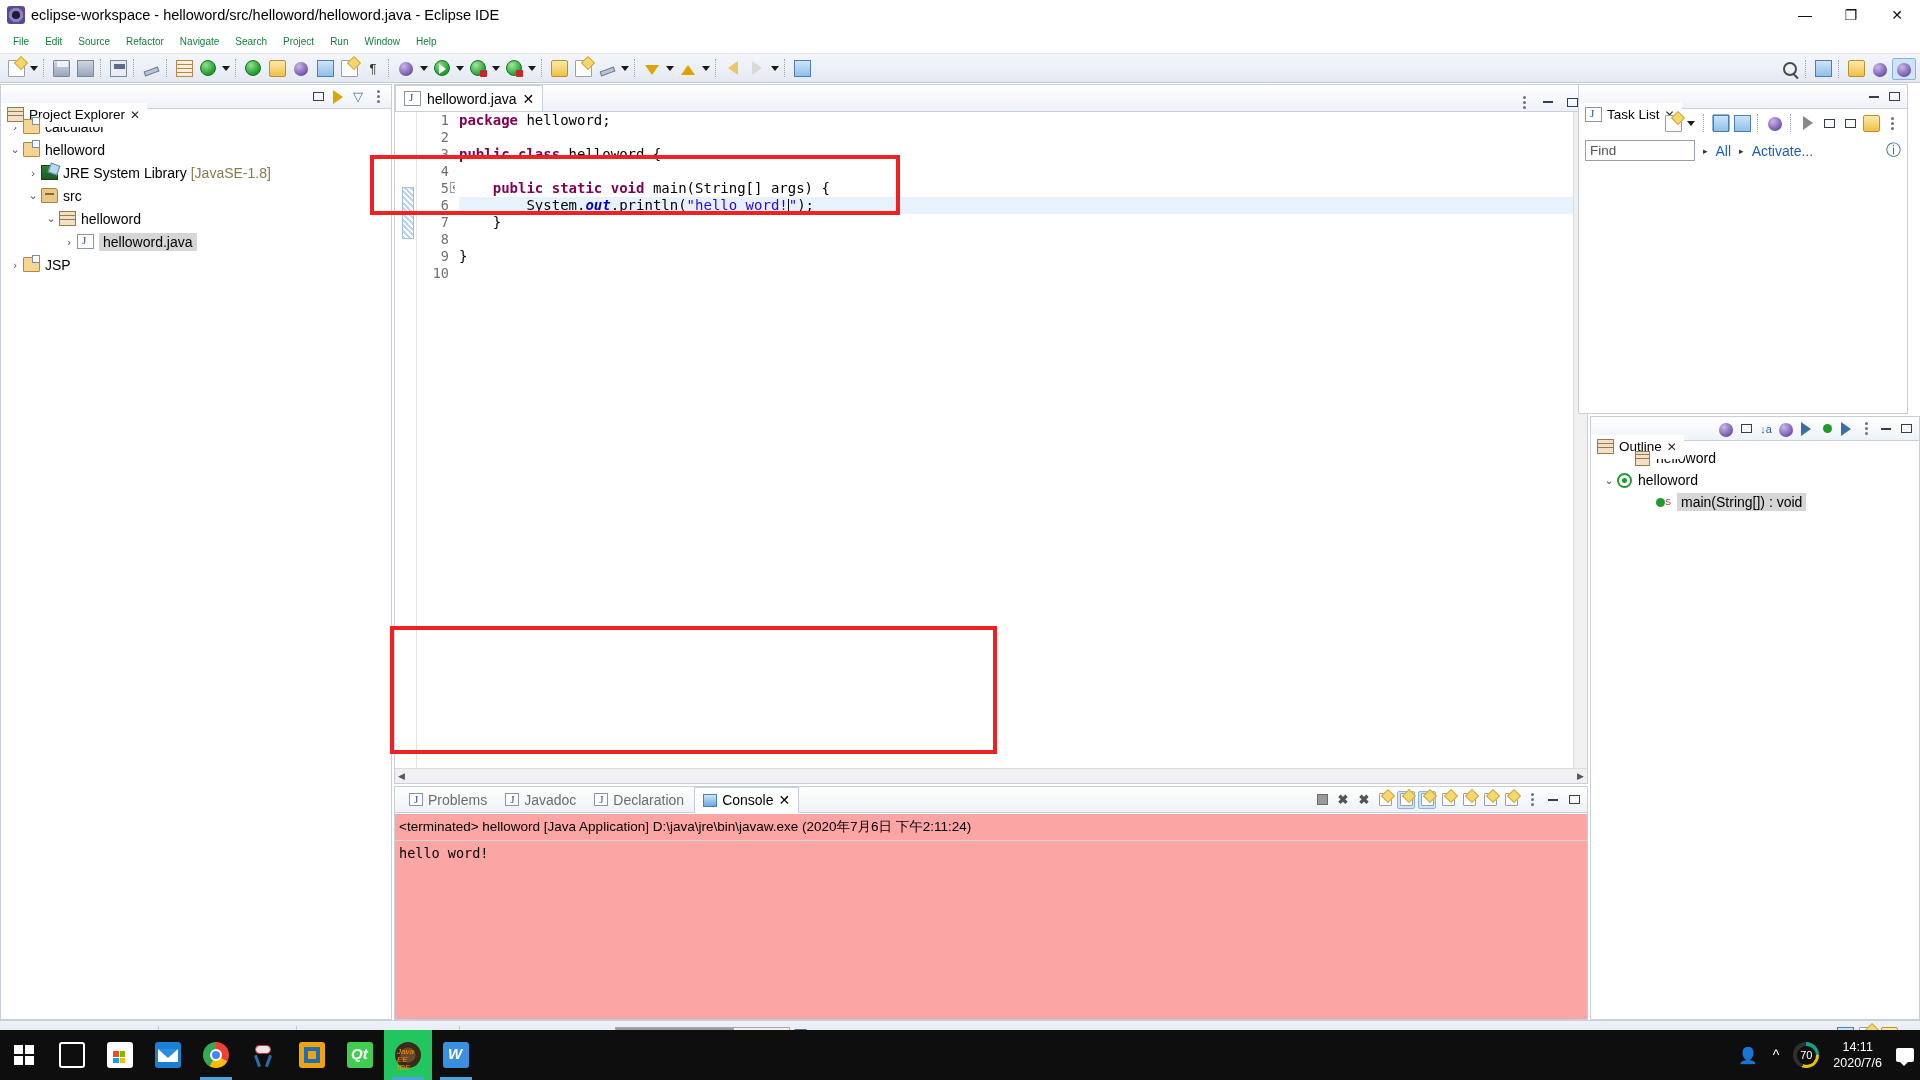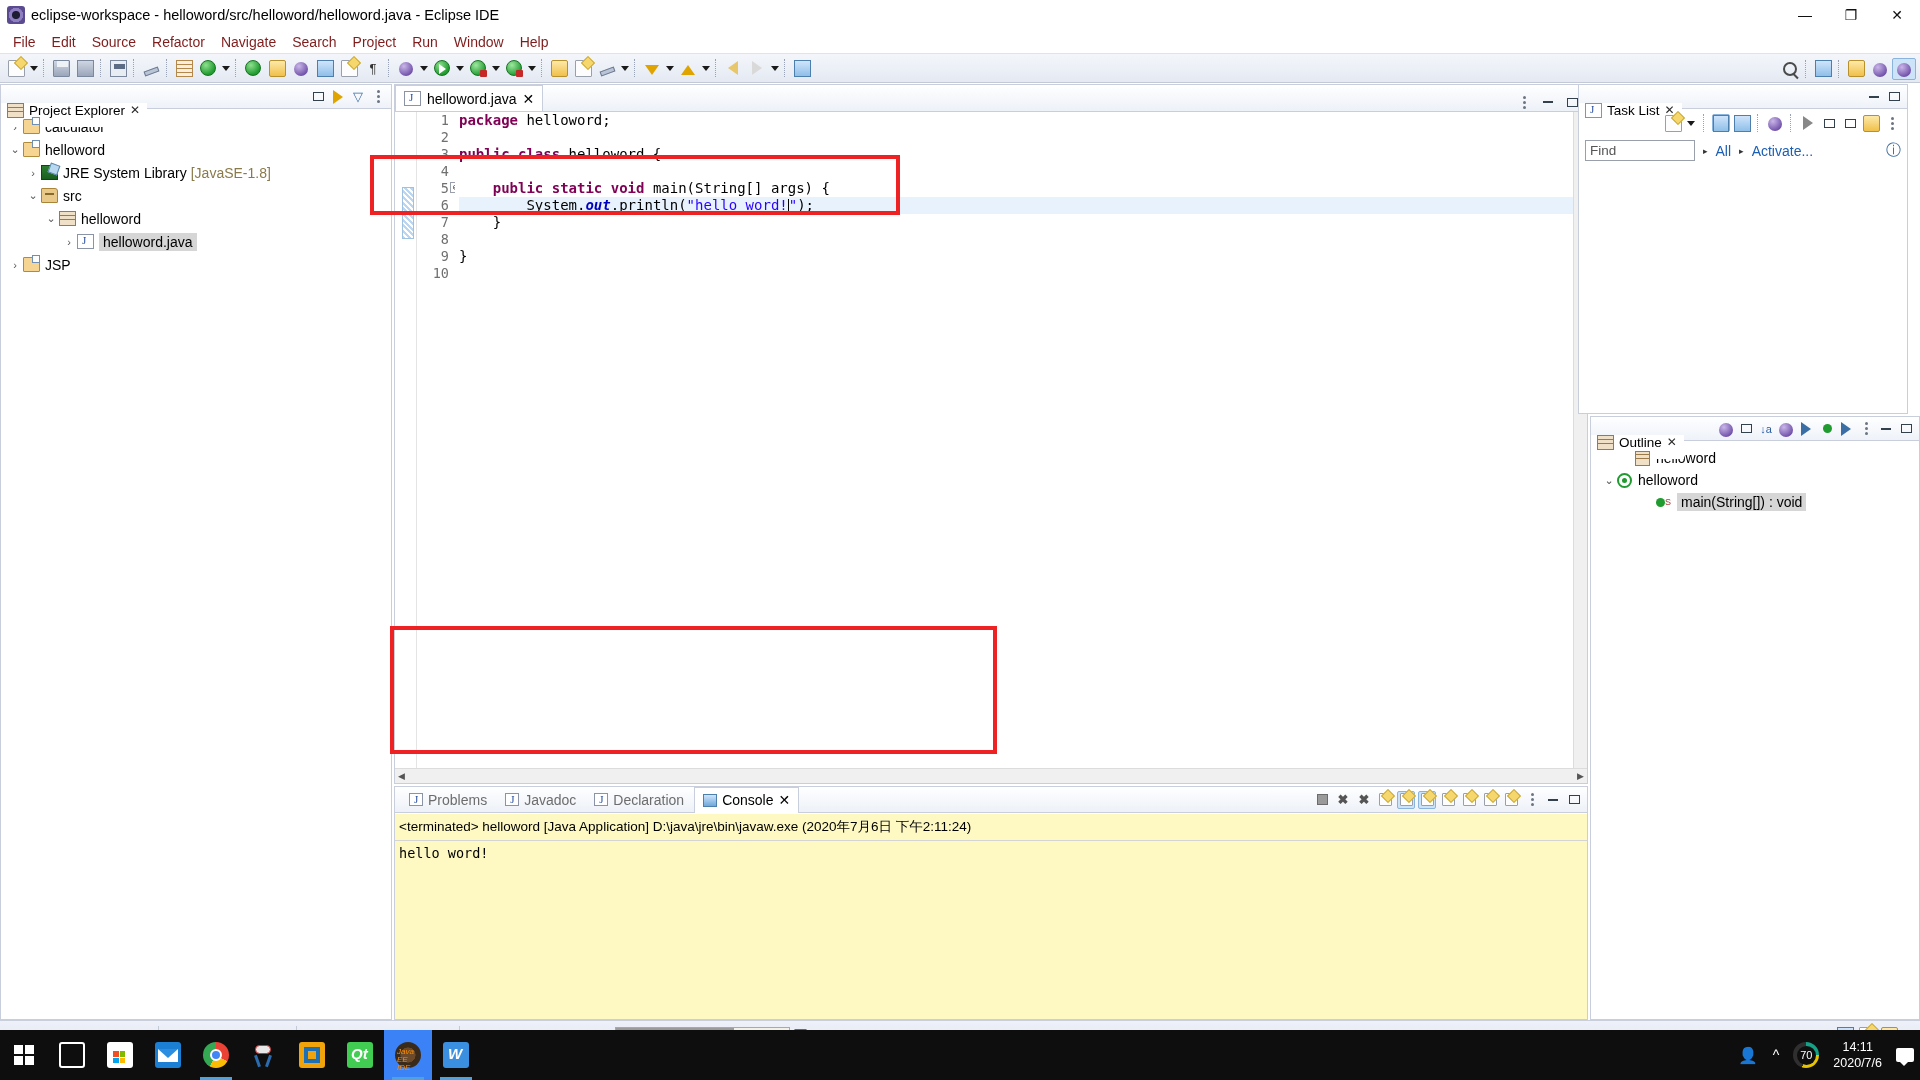--- a/index.html
+++ b/index.html
@@ -33,21 +33,21 @@
   #win-controls div {
     width: 46px; height: 30px; display: flex; align-items: center; justify-content: center;
     font-size: 14px; color: #111;
   }
 
   
   #menubar {
     height: 24px; background: #ffffff; display: flex; align-items: center;
     padding-left: 5px; border-bottom: 1px solid #e3e3e3;
   }
-  #menubar .mi { padding: 2px 8px; font-size: 14px; color: #7f1d1d; cursor: default; }
+  #menubar .mi { padding: 2px 8px; font-size: 10px; color: #15803d; cursor: default; }
 
   
   #toolbar {
     height: 29px; background: linear-gradient(#f4f6fb, #e4e9f2);
     border-bottom: 1px solid #c3c9d6;
     display: flex; align-items: center; padding-left: 4px; position: relative;
   }
   .tb-item { width: 24px; height: 24px; display:flex; align-items:center; justify-content:center; position: relative;}
   .tb-sep { width: 3px; height: 18px; margin: 0 3px; border-left: 1px dotted #9aa3b5; }
   .tb-arrow { width: 12px; height: 22px; display:flex; align-items:center; justify-content:center; }
@@ -100,21 +100,21 @@
   .view {
     position: absolute; background: #ffffff;
     border: 1px solid #c8cedb;
   }
   .view-tabbar {
     height: 24px; background: linear-gradient(#ffffff,#eef2f9);
     display: flex; align-items: center; position: relative;
     border-bottom: 1px solid #c8cedb;
   }
   .view-tab {
-    display: flex; gap: 5px; height: 24px; padding: 0 7px 0 6px;
+    display: flex; align-items: center; gap: 5px; height: 24px; padding: 0 7px 0 6px;
     background: #ffffff; font-size: 13.5px; color:#000; white-space: nowrap; margin-top: 36px;
   }
   .view-tab .close-x { font-size: 12px; color:#2a2a2a; font-family:"Liberation Sans",sans-serif; }
   .view-tools { margin-left: auto; display:flex; align-items:center; gap:2px; padding-right:4px; }
   .vt { width:18px;height:18px;display:flex;align-items:center;justify-content:center; }
   .vt.sel { background:#cde3f7; border:1px solid #8ab4dc; border-radius:2px; }
   .mini-min { width:10px;height:2px;background:#33414f; }
   .mini-max { width:11px;height:9px;border:1.5px solid #33414f; }
   .mini-dots { width:3px;height:13px; display:flex;flex-direction:column;justify-content:space-between;}
   .mini-dots i { display:block;width:3px;height:3px;border-radius:50%;background:#6b7582; }
@@ -178,21 +178,21 @@
   .redbox { position:absolute; border:4px solid #ee2222; pointer-events:none; z-index:40; }
 
   
   #console-panel { left:394px; top:702px; right:332px; bottom:0; }
   .console-tabs { height:26px; background:linear-gradient(#ffffff,#edf1f8); display:flex; align-items:center; gap:2px;
       padding-left:6px; position:relative; border-bottom:1px solid #c8cedb;}
   .ctab { display:flex; align-items:center; gap:5px; padding:0 8px; height:26px; font-size:14px; color:#6d6d6d;}
   .ctab.active { background:#ffffff; color:#000; border-top:1px solid #c8cedb;
       border-left:1px solid #c8cedb; border-right:1px solid #c8cedb; }
   .ctools { margin-left:auto; display:flex; align-items:center; gap:3px; padding-right:4px; }
-  #console-body { position:absolute; left:0; right:0; top:27px; bottom:0; background:#fef9c3; }
+  #console-body { position:absolute; left:0; right:0; top:27px; bottom:0; background:#fca5a5; }
   #console-header { font-size:13.5px; color:#000; padding:4px 0 4px 4px; border-bottom:1px solid #d4d4d4;}
   #console-out { font-family:"DejaVu Sans Mono", monospace; font-size:13.5px; padding:4px; color:#000; }
 
   
   #task-list { right:12px; top:0; width:330px; height:330px; }
   #task-find-row { display:flex; align-items:center; gap:8px; padding:6px 6px 0 6px; }
   #task-find { flex:none; width:110px; height:21px; border:1px solid #9aa0ab; background:#fff;
       font-size:13.5px; color:#555; padding:0 4px; line-height:19px;}
   .tl-link { color:#1a5fb4; font-size:14px; }
   .tl-tri { color:#333; font-size:9px; }
@@ -227,21 +227,21 @@
       display:flex; align-items:center; }
   #start-btn { width:48px; height:50px; display:flex; align-items:center; justify-content:center; }
   .win-logo { width:20px; height:20px; display:grid; grid-template-columns:1fr 1fr; grid-template-rows:1fr 1fr; gap:2px; }
   .win-logo i { background:#ffffff; display:block; }
   #search-box { width:340px; height:36px; background:#e4e4e4; display:flex; align-items:center; gap:10px;
      padding:0 10px; color:#3b3b3b; font-size:14.5px; }
   .cortana { width:18px;height:18px;border:2.5px solid #1d1d1d;border-radius:50%; flex:none;}
   .mic { width:8px;height:12px;border:1.5px solid #3b3b3b; border-radius:4px; position:relative; margin-left:auto;}
   .mic::after{content:"";position:absolute;left:-3px;bottom:-5px;width:12px;height:5px;border:1.5px solid #3b3b3b;border-top:none;border-radius:0 0 6px 6px;}
   .tb-app { width:48px; height:50px; display:flex; align-items:center; justify-content:center; position:relative; }
-  .tb-app.active { background:#3b82f6; }
+  .tb-app.active { background:#22c55e; }
   .tb-app .under { position:absolute; bottom:0; left:8px; right:8px; height:3px; background:#4da3e0; }
   #tray { margin-left:auto; display:flex; align-items:center; gap:14px; padding-right:6px; color:#fff; }
   #clock { font-size:12.5px; line-height:16px; text-align:center; color:#fff; }
   .battery-ring { width:26px;height:26px;border-radius:50%;
      background: conic-gradient(#16a085 0 25%, #e8c300 25% 55%, #2f2f2f 55% 100%);
      display:flex;align-items:center;justify-content:center; }
   .battery-ring i { width:19px;height:19px;border-radius:50%;background:#0e0e0e;color:#fff;font-size:11px;
      display:flex;align-items:center;justify-content:center; font-style:normal;}
   .notif { width:18px;height:14px;background:#fff;border-radius:2px;position:relative;}
   .notif::after{content:"";position:absolute;left:3px;bottom:-4px;border-left:5px solid transparent;border-right:5px solid transparent;border-top:5px solid #fff;}

